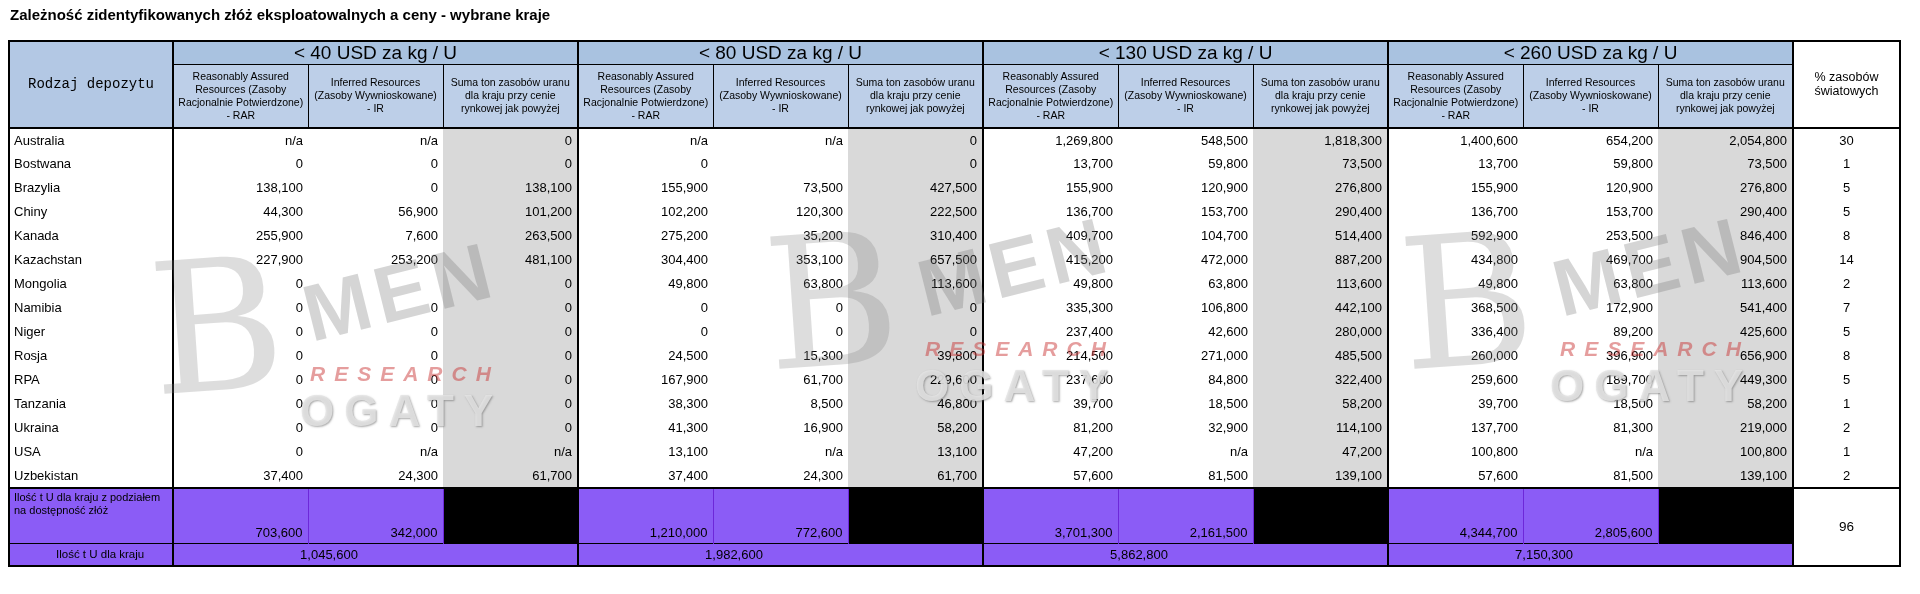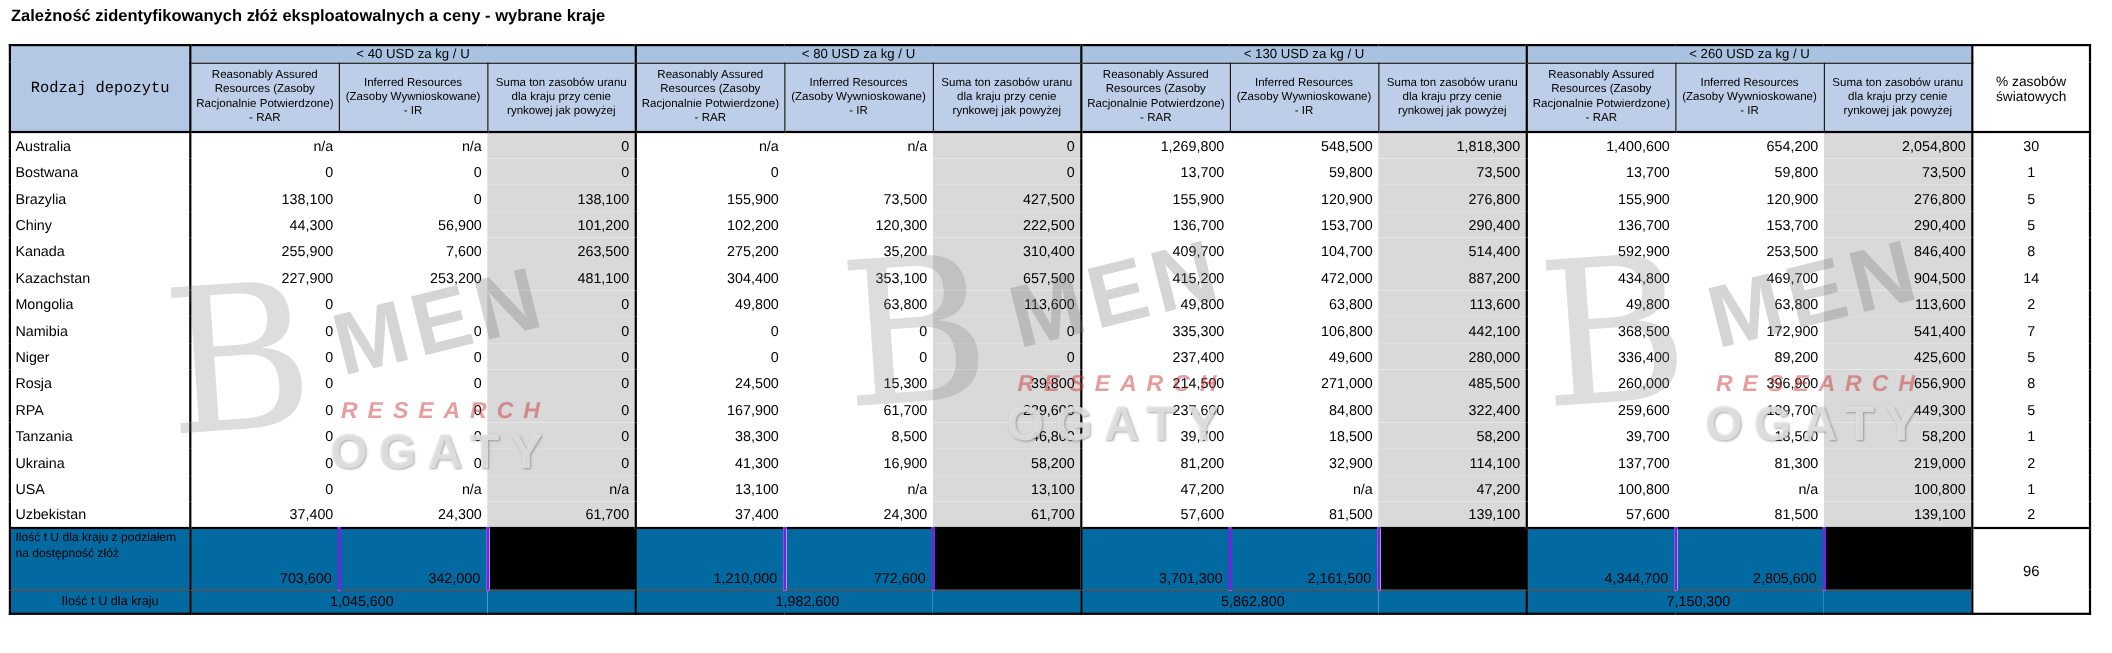--- a/index.html
+++ b/index.html
@@ -12,36 +12,36 @@
 
   table.res { position:absolute; left:8px; top:40px; border-collapse:collapse; table-layout:fixed; border:2px solid #000; }
   col.w-country { width:164px; }
   col.w-v { width:135px; }
   col.w-pct { width:107px; }
 
   th, td { padding:0 5px; overflow:hidden; }
 
   thead th { border:1px solid #000; font-weight:400; text-align:center; vertical-align:middle; }
   th.corner { background:#b3c8e4; font-size:14px; border:2px solid #000; white-space:normal;font-family:Liberation Mono, monospace; }
-  th.grp { background:#a9c2e0; font-size:12px; height:16px; white-space:nowrap; }
+  th.grp { background:#a9c2e0; font-size:19px; height:16px; white-space:nowrap; }
   th.g-start { border-left:2px solid #000; }
   th.sub { background:#bdcfe8; font-size:10.5px; line-height:1.25; height:63px; padding:2px 4px; white-space:normal; border-bottom:2px solid #000; }
   th.pct-h { background:#fff; font-size:12.5px; white-space:normal; border:2px solid #000; }
 
   tbody td { height:24px; font-size:13px; white-space:nowrap; }
   td.country { text-align:left; padding-left:4px; border-left:2px solid #000; border-right:2px solid #000; }
   td.num { text-align:right; }
   td.c2 { background:#d9d9d9; border-right:2px solid #000; }
   td.pct { text-align:center; border-right:2px solid #000; }
 
-  tfoot td { background:#0369a1; }
+  tfoot td { background:#8b5cf6; }
   tfoot tr.tot1 td { border-top:2px solid #000; height:56px; }
   td.tlabel { font-size:11px; line-height:1.25; vertical-align:top; text-align:left; padding:2px 4px; white-space:normal;
               border-left:2px solid #000; border-right:2px solid #000; }
-  td.tv { font-size:13px; text-align:right; vertical-align:bottom; padding-bottom:3px; border-left:1px solid #000; border-right:3px solid #6d28d9; white-space:nowrap; }
+  td.tv { font-size:13px; text-align:right; vertical-align:bottom; padding-bottom:3px; border-left:1px solid #000; border-right:1px solid #6d28d9; white-space:nowrap; }
   td.tblack { background:#000; border-right:2px solid #000; }
   td.pct-tot { background:#fff; text-align:center; vertical-align:middle; font-size:13.5px;
                border-left:2px solid #000; border-right:2px solid #000; border-top:2px solid #000; border-bottom:2px solid #000; }
   tfoot tr.tot2 td { border-top:1px solid #000; border-bottom:2px solid #000; height:22px;padding-left:46px; }
   td.tlabel2 { font-size:11.5px; text-align:left; padding-left:4px; border-left:2px solid #000; border-right:2px solid #000; white-space:nowrap; }
   td.tv2 { font-size:13px; text-align:center; white-space:nowrap; }
   td.tv2fill { border-right:2px solid #000; }
 
   
   .watermarks { position:absolute; left:0; top:0; width:1920px; height:594px; z-index:5; pointer-events:none; }
@@ -232,21 +232,21 @@
       </tr>
       <tr>
         <td class="country">Niger</td>
         <td class="num">0</td>
         <td class="num">0</td>
         <td class="num c2">0</td>
         <td class="num">0</td>
         <td class="num">0</td>
         <td class="num c2">0</td>
         <td class="num">237,400</td>
-        <td class="num">49,600</td>
+        <td class="num">42,600</td>
         <td class="num c2">280,000</td>
         <td class="num">336,400</td>
         <td class="num">89,200</td>
         <td class="num c2">425,600</td>
         <td class="pct">5</td>
       </tr>
       <tr>
         <td class="country">Rosja</td>
         <td class="num">0</td>
         <td class="num">0</td>

